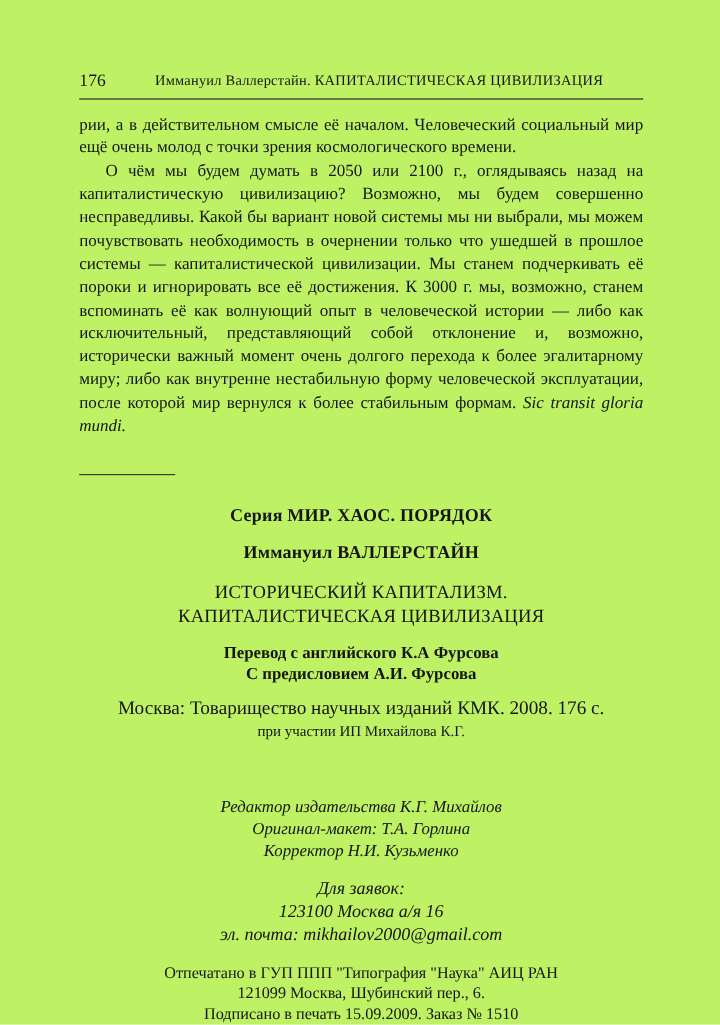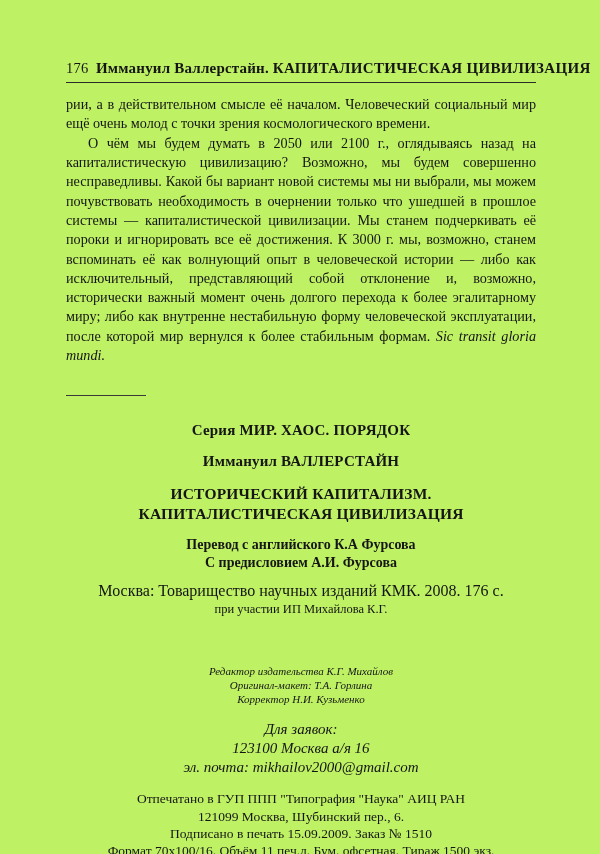--- a/index.html
+++ b/index.html
@@ -30,22 +30,21 @@
   .page-number {
     position: absolute;
     left: 0;
     top: 0;
     font-size: 14.5px;
   }
   .running-title {
     display: block;
     text-align: center;
     padding-left: 30px;
-    font-size: 15px;
-    font-weight: bold;
+    font-size: 12px;
   }
   .running-title .caps { letter-spacing: 0.3px; }
   .header-rule {
     border: none;
     border-top: 1.2px solid #2a2a2a;
     margin: 2px 0 12px 0;
   }
   
   .body-par {
     font-size: 14.2px;
@@ -61,25 +60,25 @@
     border-top: 1.1px solid #3a3a3a;
     width: 80px;
     margin: 30px 0 0 0;
   }
   
   .colophon { text-align: center; margin-top: 26px; }
   .c-line { display: block; }
   .c-edition { font-style: italic; font-size: 13px; margin-bottom: 14px; }
   .c-series { font-weight: bold; font-size: 15px; margin-bottom: 14px; letter-spacing: 0.2px; }
   .c-author { font-weight: bold; font-size: 15px; margin-bottom: 14px; letter-spacing: 0.2px; }
-  .c-title { font-weight: bold; font-size: 15.5px; line-height: 1.28; margin-bottom: 12px; letter-spacing: 0.2px; }
+  .c-title { font-weight: normal; font-size: 15.5px; line-height: 1.28; margin-bottom: 12px; letter-spacing: 0.2px; }
   .c-translation { font-weight: bold; font-size: 14px; line-height: 1.3; }
   .c-publisher { font-size: 16px; margin-bottom: 2px; margin-top: 10px; }
   .c-copublisher { font-size: 12.5px; margin-bottom: 8px; }
-  .c-staff { font-style: italic; font-size: 11px; line-height: 1.27; margin-bottom: 13px; margin-top: 48px; }
+  .c-staff { font-style: italic; font-size: 14px; line-height: 1.27; margin-bottom: 13px; margin-top: 48px; }
   .c-orders { font-style: italic; font-size: 15px; line-height: 1.27; margin-bottom: 13px; }
   .c-print { font-size: 13.5px; line-height: 1.28; }
 </style>
 </head>
 <body>
 
 <div class="page">
 
   <header class="page-header">
     <span class="page-number">176</span>

